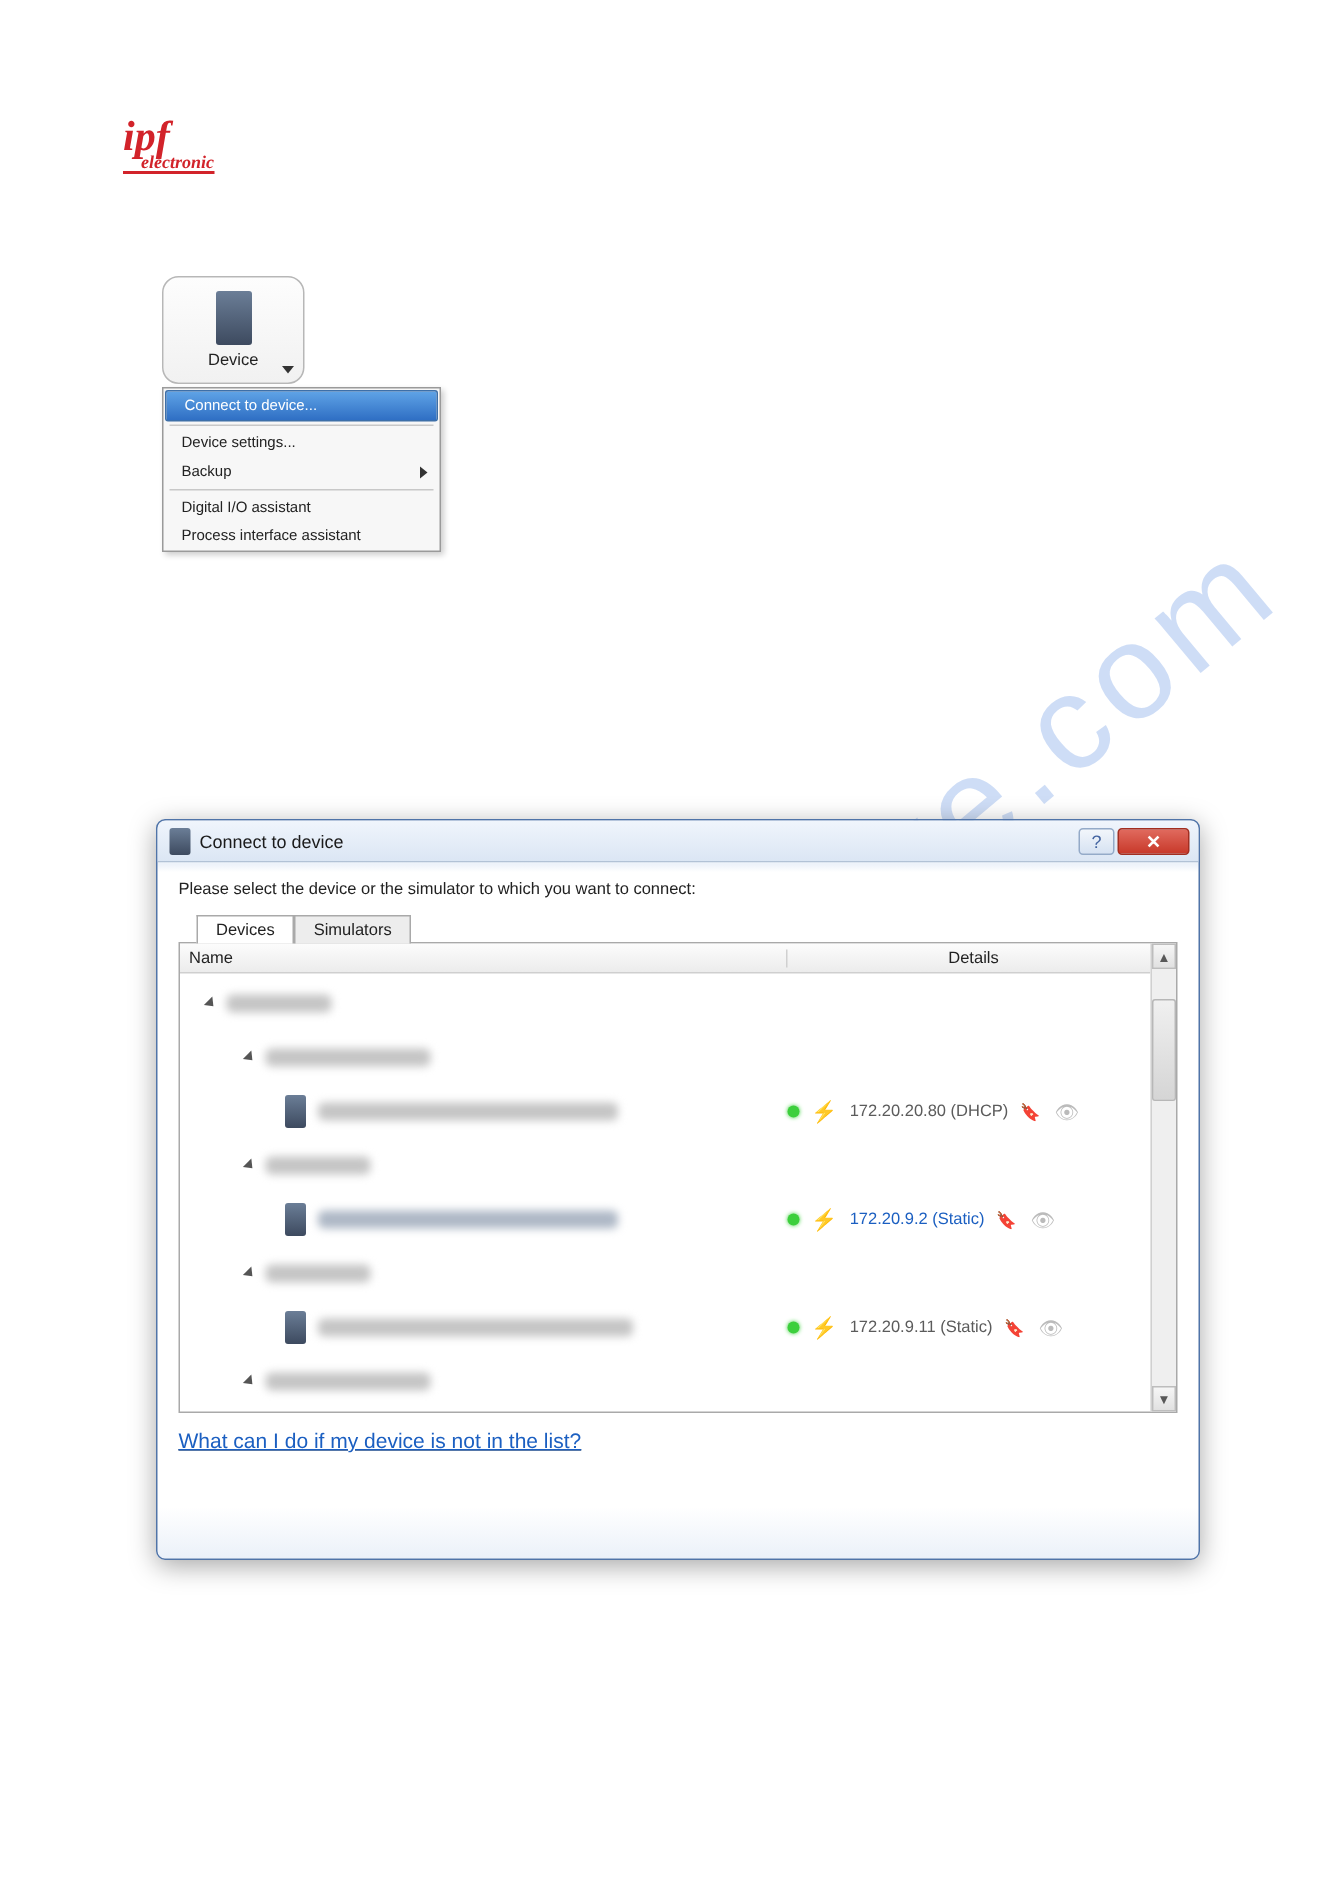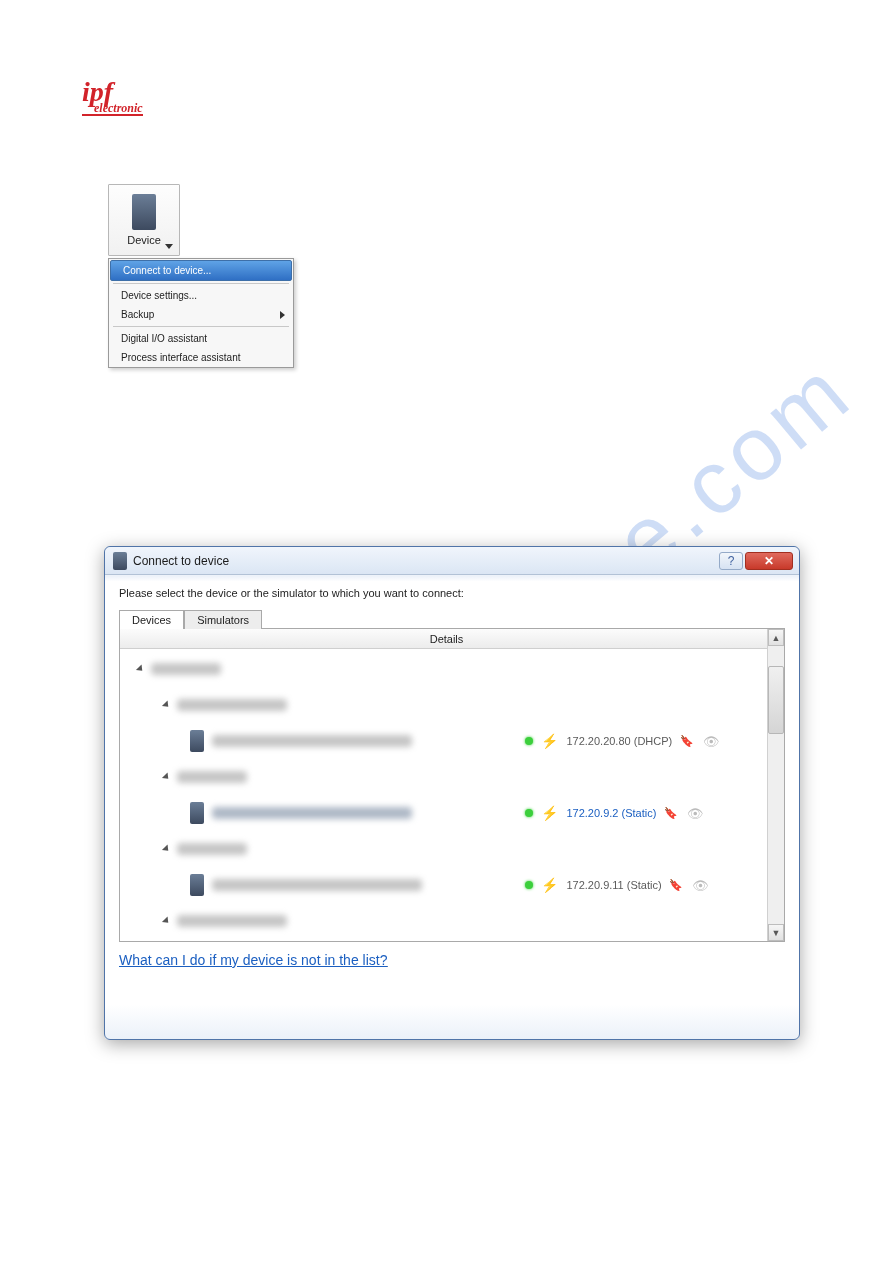--- a/index.html
+++ b/index.html
@@ -46,23 +46,23 @@
     display: block;
     margin-top: -4px;
     margin-left: 12px;
     color: #d2232a;
   }
 
   
   .device-btn {
     position: absolute;
     left: 108px; top: 184px;
-    width: 72px; height: 72px;
+    width: 95px; height: 72px;
     border: 1px solid #b7b7b7;
-    border-radius: 1px;
+    border-radius: 11px;
     background: linear-gradient(#fdfdfd,#f1f1f1);
     display: flex;
     flex-direction: column;
     align-items: center;
     justify-content: center;
     z-index: 3;
   }
   .device-btn .icon-server {
     width: 24px; height: 36px;
     background: linear-gradient(#6b7e97,#3d4a5f);
@@ -169,20 +169,21 @@
   .prompt {
     font-size: 11px;
     margin-bottom: 10px;
   }
 
   
   .tabs {
     display: flex;
     gap: 0;
     margin-bottom: 0;
+    margin-left: 12px;
   }
   .tab {
     padding: 3px 12px;
     font-size: 11px;
     border: 1px solid #a9a9a9;
     border-bottom: none;
     background: #ededed;
     position: relative;
     top: 1px;
   }
@@ -351,20 +352,21 @@
     <div class="prompt">Please select the device or the simulator to which you want to connect:</div>
 
     <div class="tabs">
       <div class="tab active">Devices</div>
       <div class="tab">Simulators</div>
     </div>
 
     <div class="grid-wrap">
       <div class="grid">
         <div class="hdr">
+          <div class="c1">Name</div>
           <div class="c2">Details</div>
         </div>
         <div class="rows">
 
           <div class="row group">
             <div class="left">
                 <span class="tri-exp"></span>
                 <span class="blur short"></span>
               </div>
             <div class="right"></div>

